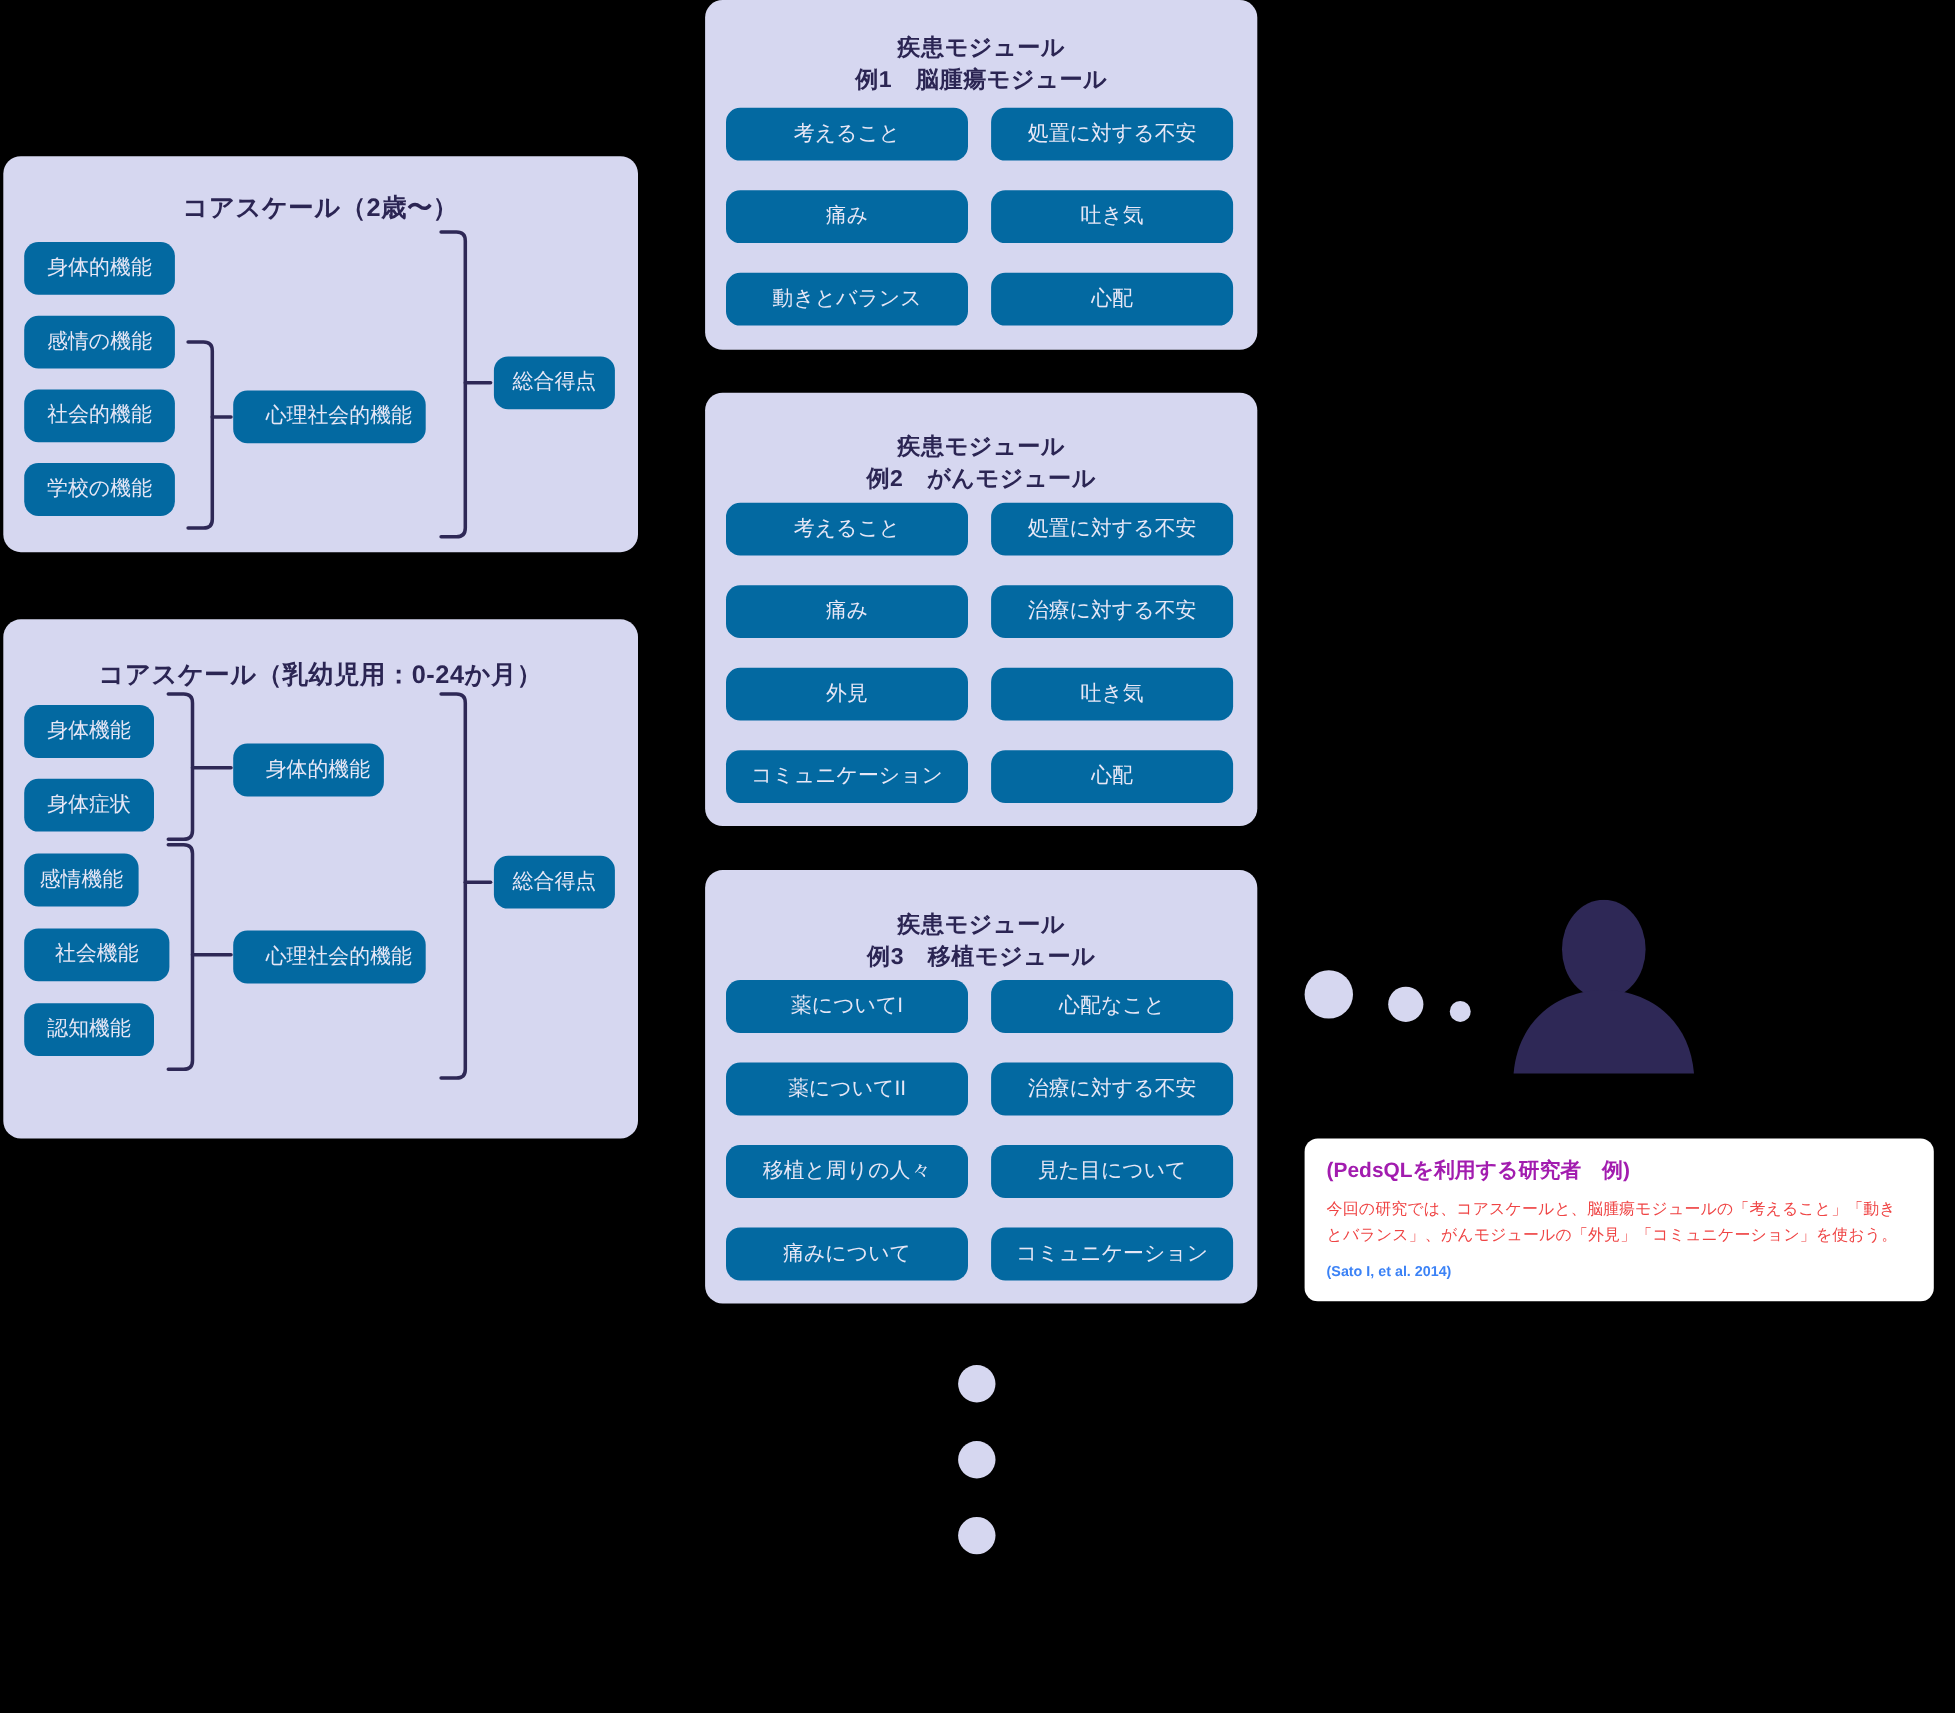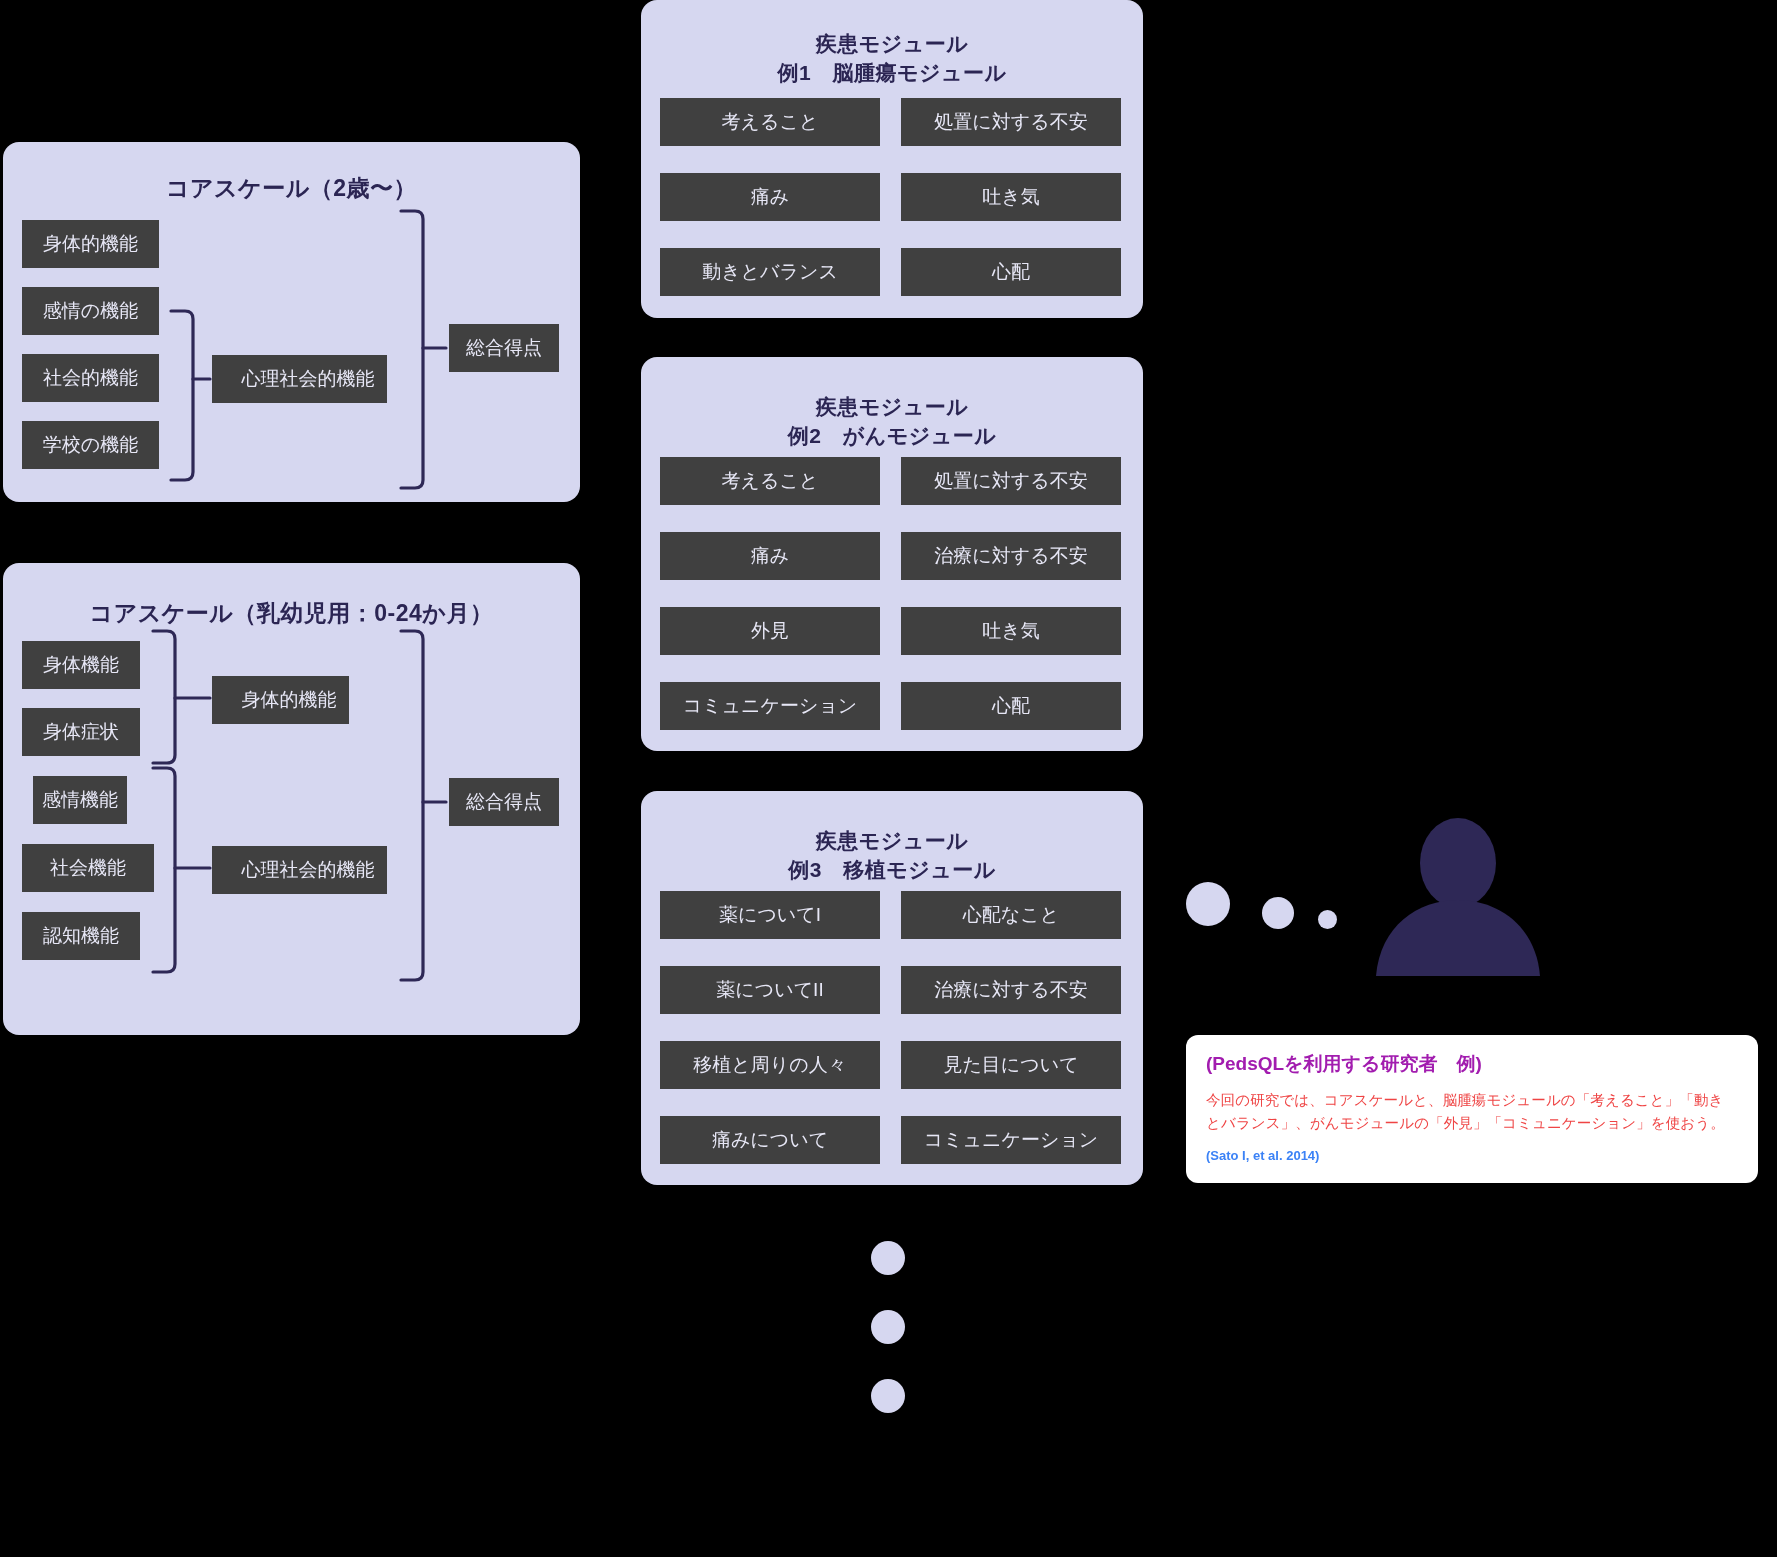--- a/index.html
+++ b/index.html
@@ -23,23 +23,23 @@
     color:#2b2553;
     font-weight:bold;
     letter-spacing:.5px;
     line-height:1.38;
     margin-top:12px;
   }
 
   
   .chip{
     position:absolute;
-    background:#404040;
+    background:#0369a1;
     color:#e7e7f6;
-    border-radius:0;
+    border-radius:13px;
     display:flex;
     align-items:center;
     justify-content:center;
     text-align:center;
     line-height:1.15;
     box-sizing:border-box;
     padding:0 6px;
   }
 
   
@@ -113,21 +113,21 @@
       <path d="M398 69 L412 69 Q420 69 420 77 L420 338 Q420 346 412 346 L398 346" fill="none" stroke="#2e2856" stroke-width="3.2" stroke-linecap="round"></path>
       <line x1="420" y1="206" x2="443" y2="206" stroke="#2e2856" stroke-width="3.2" stroke-linecap="round"></line>
     </svg>
   </div>
 
   <div class="card" id="card-core-infant">
     <div class="card-title">コアスケール（乳幼児用：0-24か月）</div>
 
     <div class="chip leafchip" style="left:19px;top:78px;width:118px;height:48px;">身体機能</div>
     <div class="chip leafchip" style="left:19px;top:145px;width:118px;height:48px;">身体症状</div>
-    <div class="chip leafchip" style="left:30px;top:213px;width:94px;height:48px;">感情機能</div>
+    <div class="chip leafchip" style="left:19px;top:213px;width:104px;height:48px;">感情機能</div>
     <div class="chip leafchip" style="left:19px;top:281px;width:132px;height:48px;">社会機能</div>
     <div class="chip leafchip" style="left:19px;top:349px;width:118px;height:48px;">認知機能</div>
 
     <div class="chip midchip" style="left:209px;top:113px;width:137px;height:48px;">身体的機能</div>
     <div class="chip midchip" style="left:209px;top:283px;width:175px;height:48px;">心理社会的機能</div>
 
     <div class="chip totalchip" style="left:446px;top:215px;width:110px;height:48px;">総合得点</div>
 
     <svg class="conn" width="577" height="472">
 

